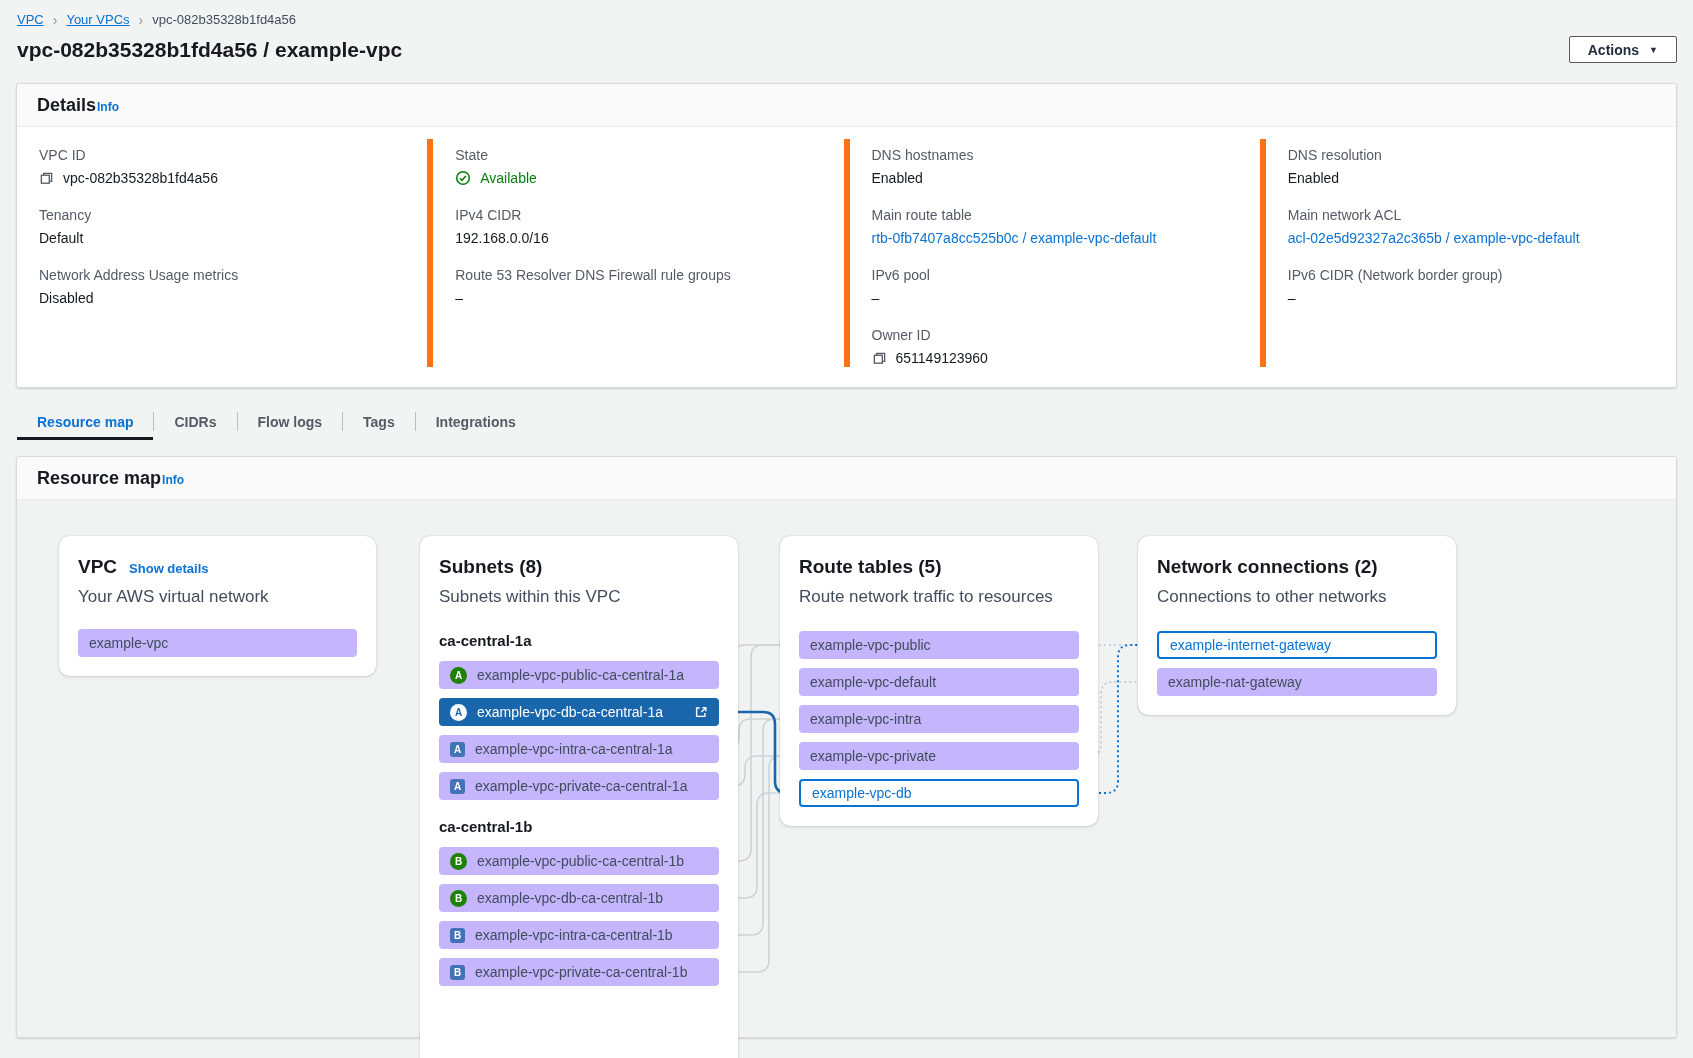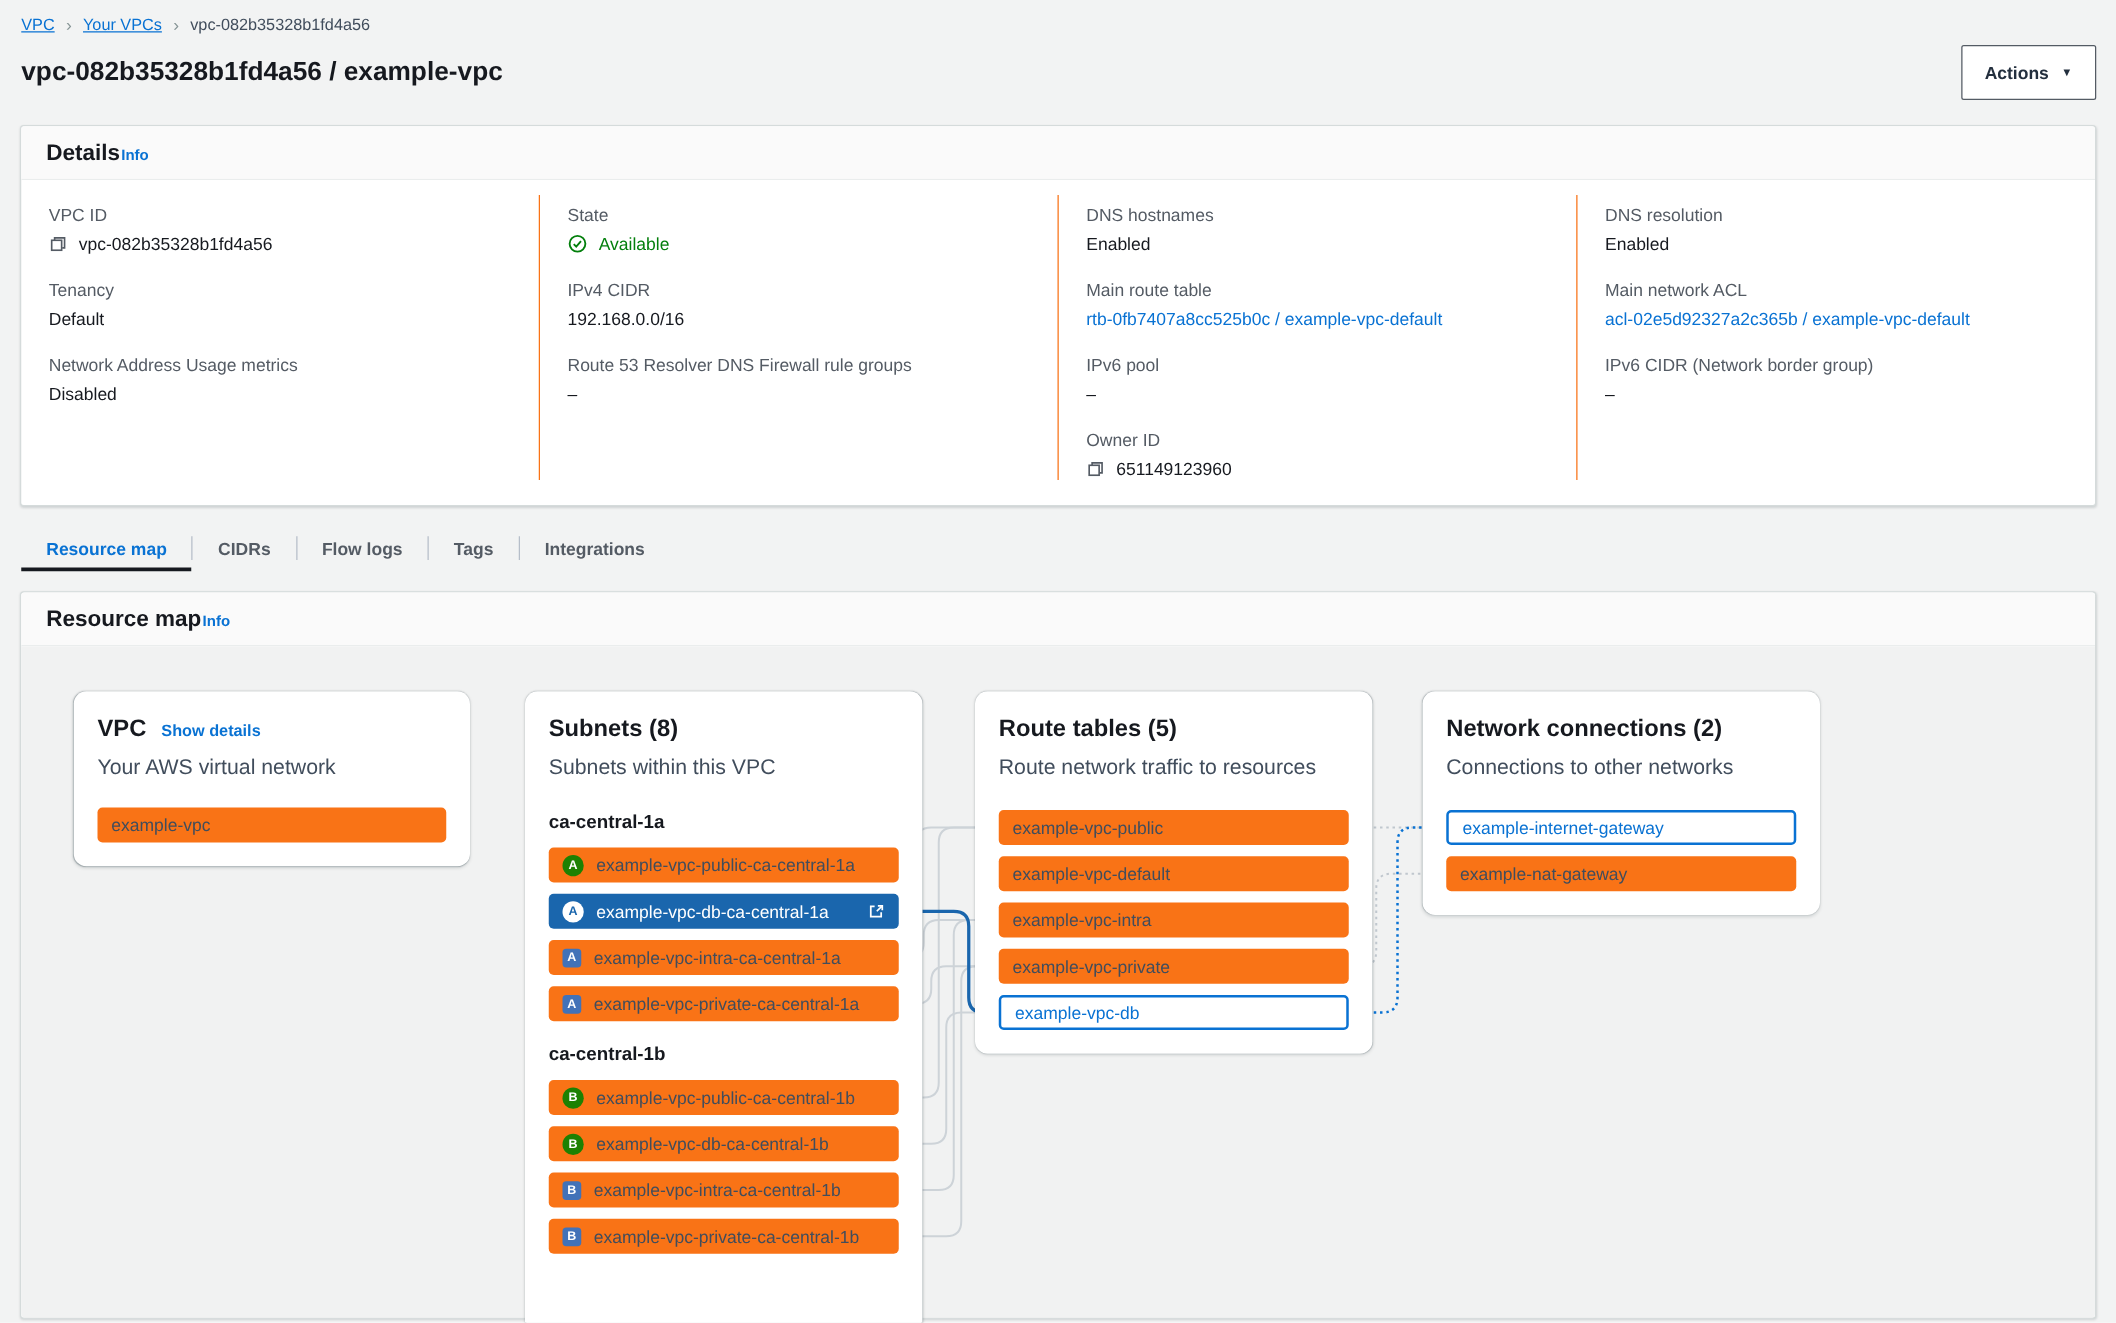--- a/index.html
+++ b/index.html
@@ -15,42 +15,42 @@
   .topbar { padding:12px 17px 0; }
   .breadcrumb { display:flex; align-items:center; gap:9px; font-size:13px; }
   .breadcrumb .crumb-link { color:#0972d3; text-decoration:underline; cursor:pointer; }
   .breadcrumb .crumb-current { color:#414d5c; }
   .breadcrumb .sep { color:#879596; font-size:14px; line-height:1; }
 
   .title-row { display:flex; justify-content:space-between; align-items:center; padding:9px 16px 20px 17px; }
   .page-title { font-size:21px; font-weight:700; margin:0; color:#16191f; }
   .actions-btn {
     background:#fff; border:1px solid #545b64; border-radius:2px;
-    height:44px; padding:0 18px; font-size:14px; font-weight:700; color:#232f3e;
+    height:27px; padding:0 18px; font-size:14px; font-weight:700; color:#232f3e;
     display:flex; align-items:center; gap:10px; cursor:pointer;
   }
   .caret { font-size:9px; color:#232f3e; }
 
   
   .panel {
     background:#fff; border:1px solid #d5dbdb; border-radius:3px;
     box-shadow:0 1px 2px rgba(0,28,36,.15); margin:0 16px;
   }
   .panel-header {
     background:#fafafa; border-bottom:1px solid #eaeded;
     padding:10px 20px; display:flex; align-items:baseline; gap:1px;
     border-radius:3px 3px 0 0;
   }
   .panel-title { font-size:18px; font-weight:700; line-height:22px; }
   .info-link { font-size:12px; font-weight:700; color:#0972d3; cursor:pointer; }
 
   
   .details-body { display:flex; padding:12px 0 20px; }
   .details-col { flex:1; padding:8px 22px 0 22px; }
-  .details-col + .details-col { border-left:1px solid #f97316; }
+  .details-col + .details-col { border-left:6px solid #f97316; }
   .field { margin-bottom:20px; }
   .field:last-child { margin-bottom:0; }
   .field-label { font-size:14px; color:#545b64; line-height:17px; margin-bottom:5px; }
   .field-value { font-size:14px; color:#16191f; line-height:18px; display:flex; align-items:center; gap:9px; }
   .field-value.link { color:#0972d3; cursor:pointer; }
   .field-value.status { color:#037f0c; }
   .copy-icon { display:inline-flex; cursor:pointer; flex:none; }
 
   
   .tabs { display:flex; align-items:stretch; margin:18px 16px 0 17px; }
@@ -72,21 +72,21 @@
   .rm-card-title { font-size:19px; font-weight:600; line-height:24px; color:#16191f; }
   .rm-show-link { font-size:13px; font-weight:700; color:#0972d3; cursor:pointer; }
   .rm-card-sub { font-size:17px; color:#414d5c; margin-top:10px; line-height:16px; }
 
   .az-header { font-size:15px; font-weight:700; color:#16191f; line-height:20px; }
   .az-header.first { margin:26px 0 10px; }
   .az-header.second { margin:17px 0 10px; }
   .rows { }
   .rows.mt { margin-top:26px; }
   .rm-row {
-    height:28px; border-radius:4px; background:#f97316; margin-bottom:9px;
+    height:28px; border-radius:4px; background:#c4b5fd; margin-bottom:9px;
     display:flex; align-items:center; gap:10px; padding:0 11px;
     font-size:14px; color:#414d5c; cursor:pointer;
   }
   .rm-row:last-child { margin-bottom:0; }
   .rm-row.selected { background:#1a66ad; color:#fff; }
   .rm-row.outlined { background:#fff; border:2px solid #0972d3; color:#0972d3; }
   .ext-icon { margin-left:auto; display:inline-flex; }
 
   .badge {
     width:17px; height:17px; border-radius:50%; flex:none;

